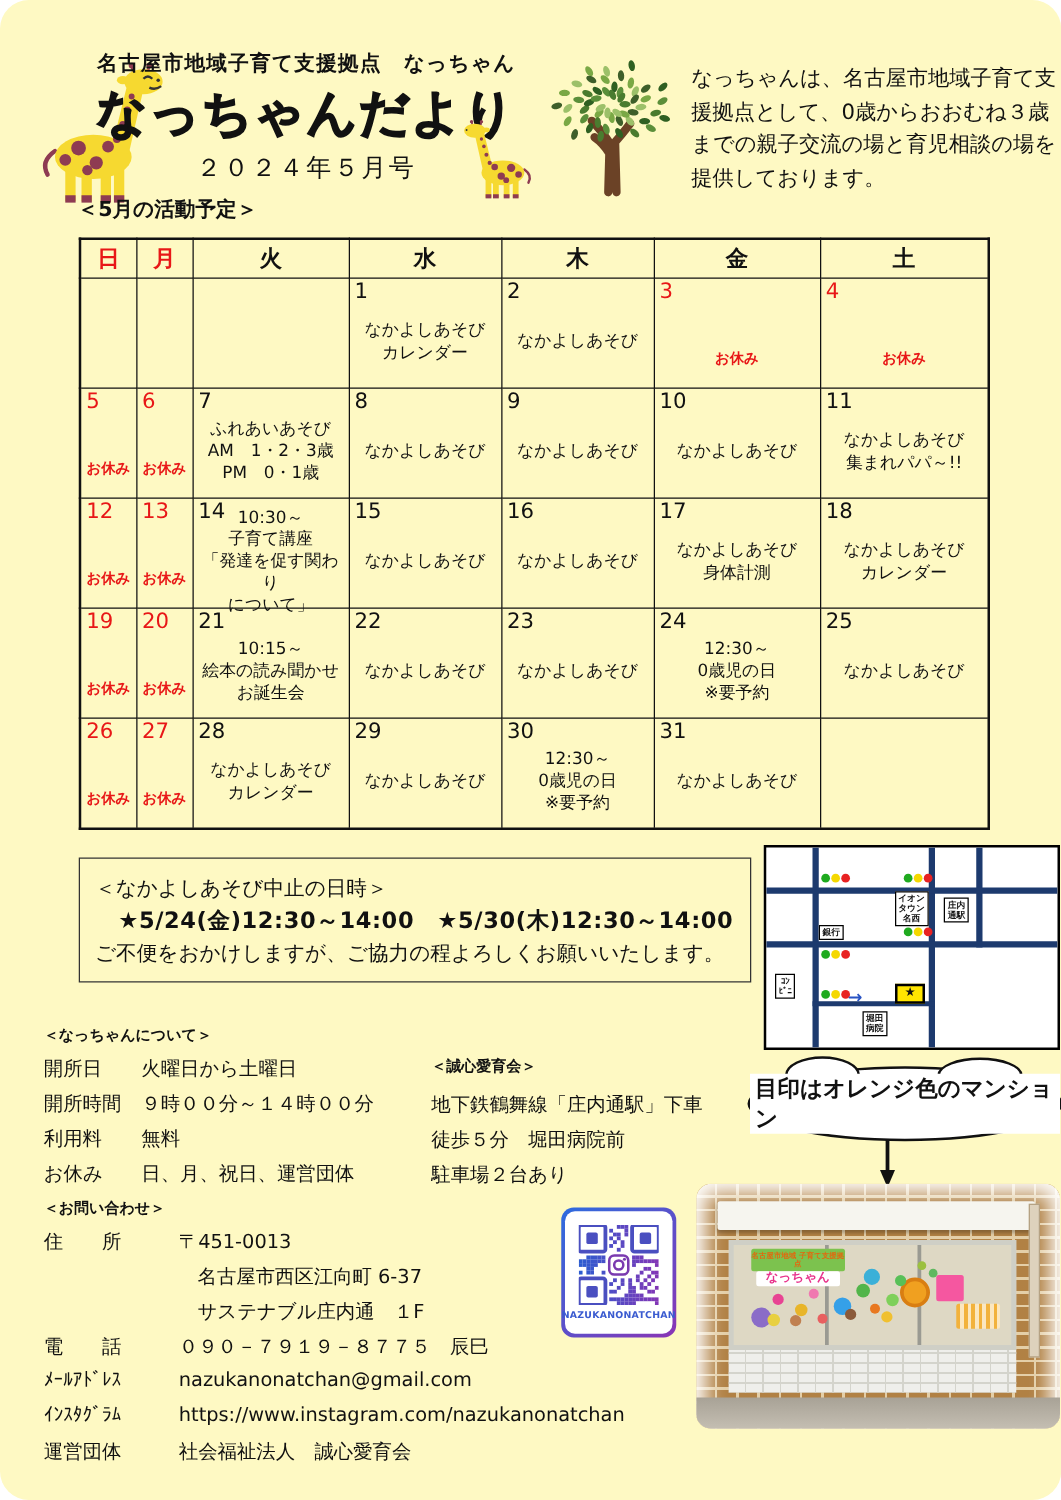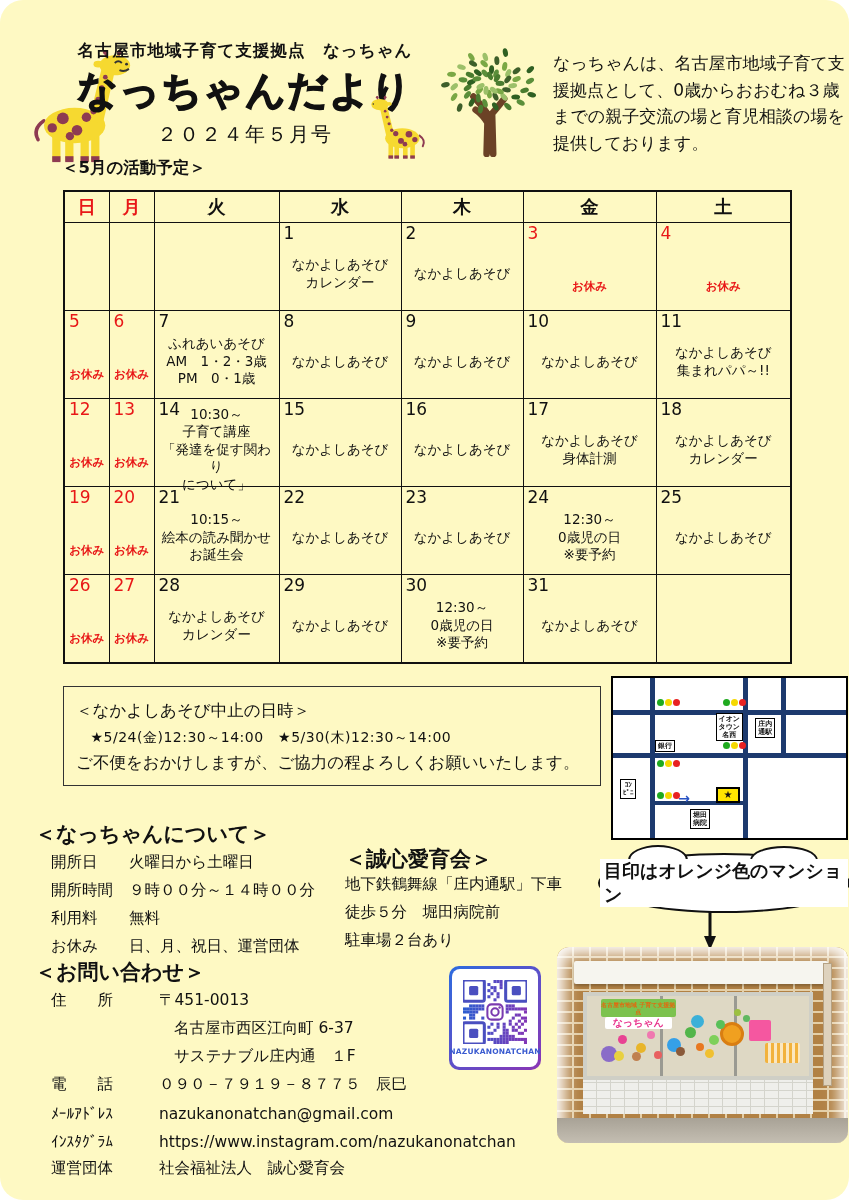--- a/index.html
+++ b/index.html
@@ -26,37 +26,37 @@
   .day{position:absolute;top:1px;left:4px;font-size:17px;line-height:18px;}
   .cell-lines{position:absolute;left:1px;right:1px;top:16px;bottom:2px;display:flex;
               flex-direction:column;align-items:center;justify-content:center;
               font-size:13.5px;line-height:17.5px;text-align:center;}
   .red{color:#e81717;}
   td.holiday .cell-lines{justify-content:flex-end;padding-bottom:13px;font-size:11.5px;font-weight:bold;}
 
   
   .notice{position:absolute;left:63px;top:686px;width:512px;height:76px;border:1.6px solid #333;
           padding:11px 12px;font-size:16.5px;line-height:26px;}
-  .notice-l2{font-size:14px;letter-spacing:0.5px;}
+  .notice-l2{font-size:18px;letter-spacing:0.5px;font-weight:bold;}
 
   
   .map{position:absolute;left:611px;top:676px;width:233px;height:160px;border:2px solid #000;background:#fff;overflow:hidden;}
   .street{position:absolute;background:#1d3a6e;}
   .tlight{position:absolute;display:flex;gap:1px;}
   .tlight i{width:7px;height:7px;border-radius:50%;display:block;}
   .map-label{position:absolute;background:#fff;border:1px solid #000;font-size:7px;font-weight:bold;
              line-height:8px;padding:1px 2px;text-align:center;white-space:pre-line;}
   .map-star{position:absolute;background:#ffe500;border:2px solid #000;font-size:10px;line-height:12px;
             padding:0 6px;font-weight:bold;}
   .map-arrow{position:absolute;color:#2853c4;font-size:14px;font-weight:bold;line-height:10px;}
 
   
-  .sec-heading{position:absolute;font-size:21px;font-weight:bold;}
+  .sec-heading{position:absolute;font-size:12px;font-weight:bold;}
   .info-rows{position:absolute;font-size:15.5px;}
-  .info-row{display:flex;height:28px;align-items:flex-end;margin-left:16px;}
+  .info-row{display:flex;height:28px;align-items:flex-start;}
   .info-label{width:78px;flex:none;}
   .info-value{white-space:nowrap;}
   .contact-rows .info-label{width:108px;}
   .indent{padding-left:15px;}
   .access-lines{position:absolute;font-size:15.5px;line-height:28px;}
 
   
   .cloud{position:absolute;left:598px;top:853px;width:248px;height:56px;border:2.5px solid #111;
          border-radius:50%;background:#fff;display:flex;align-items:center;justify-content:center;
          font-size:18px;font-weight:bold;}

